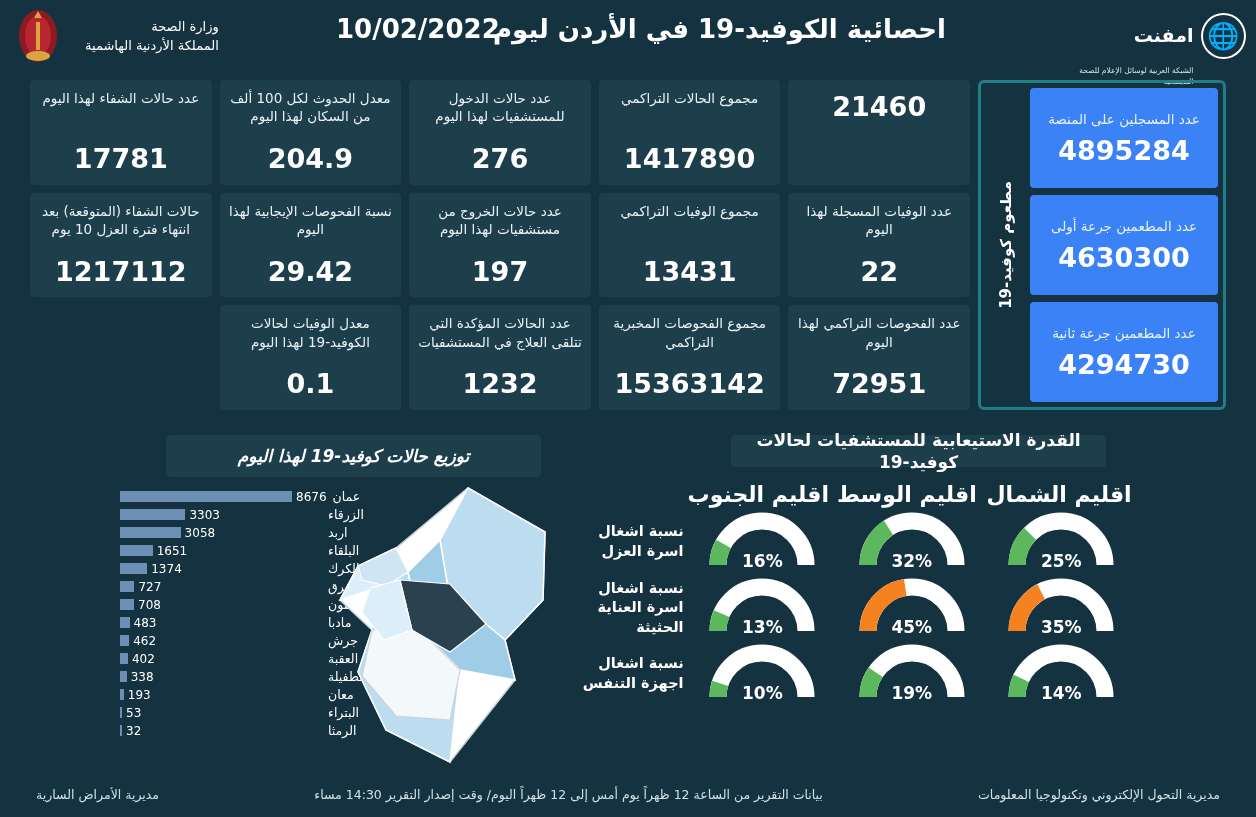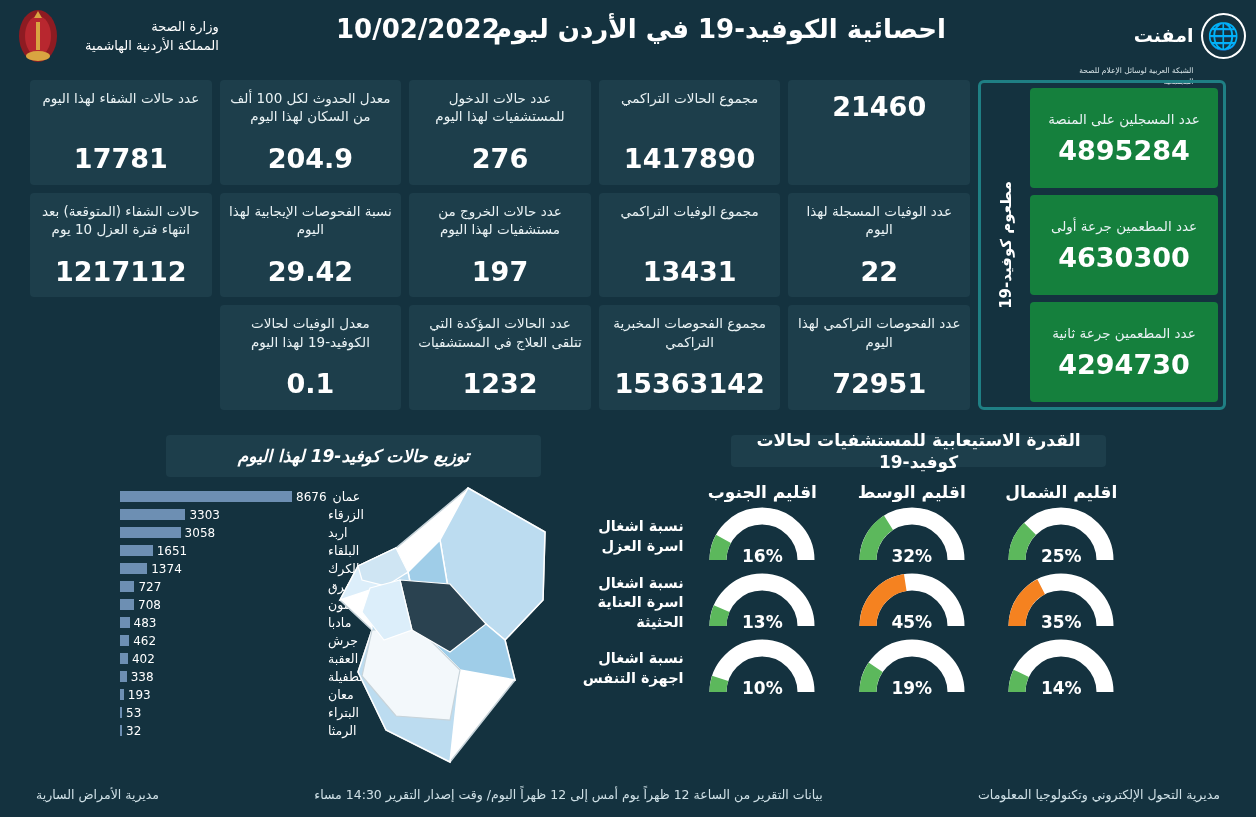--- a/index.html
+++ b/index.html
@@ -74,21 +74,21 @@
     display: flex; align-items: center; justify-content: center;
   }
   .vax-side-inner {
     writing-mode: vertical-rl;
     transform: rotate(180deg);
     font-size: 15px; font-weight: bold; color: #ffffff;
     white-space: nowrap;
   }
   .vax-cells { flex: 1; display: flex; flex-direction: column; gap: 7px; }
   .vax-cell {
-    background: #15803d;
+    background: #3b82f6;
     border-radius: 4px;
     flex: 1;
     display: flex; flex-direction: column; align-items: center; justify-content: center;
     padding: 4px;
   }
   .vax-cell .lbl { font-size: 13.5px; text-align: center; line-height: 1.35; color: #e9f2f4; }
   .vax-cell .val { font-size: 27px; font-weight: bold; margin-top: 6px; }
   .grid-panel {
     flex: 1;
     display: grid;
@@ -133,21 +133,21 @@
   .bar-val { font-size: 12px; margin-left: 4px; color: #ffffff; }
   
   .map { position: absolute; left: 300px; top: 480px; width: 300px; height: 290px; }
   
   .gauge-area { position: absolute; right: 120px; top: 482px; width: 560px; height: 290px; }
   .region-head {
     display: flex; flex-direction: row; gap: 0px; direction: rtl;
     padding-right: 0px;
   }
   .region-head div {
-    width: 150px; text-align: center; font-size: 17px; font-weight: bold;
+    width: 150px; text-align: left; font-size: 22px; font-weight: bold;
     color: #ffffff;
   }
   .g-row { display: flex; direction: rtl; align-items: center; margin-top: 4px; }
   .g-rowlabel {
     width: 112px; font-size: 14.5px; font-weight: bold; 
     line-height: 1.35; padding-right: 4px;
   }
   .g-cell { width: 150px; display: flex; align-items: center; justify-content: center; }
   .gauge { position: relative; width: 118px; height: 62px; }
   .gauge svg { display: block; }

